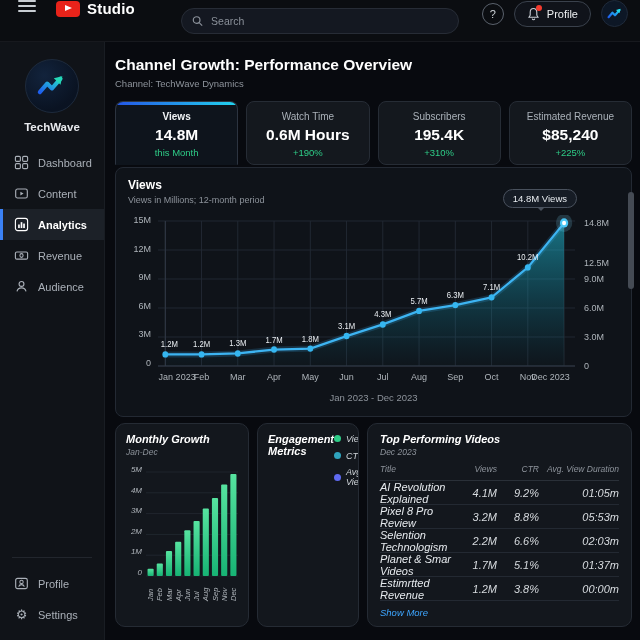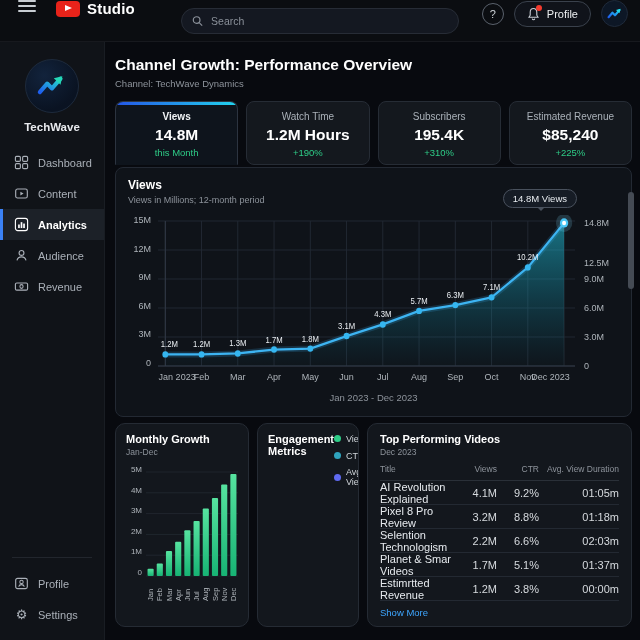--- a/index.html
+++ b/index.html
@@ -88,21 +88,21 @@
   .plot-area svg { position:absolute; inset:0; }
   .yticks-right { width:44px; height:153px; position:relative; font-size:9px; color:#aeb4ba; }
   .yticks-right span { position:absolute; left:9px; }
   .xlabels { position:relative; height:13px; margin:4px 44px 0 30px; font-size:9px; color:#aeb4ba; }
   .xlabels span { position:absolute; top:0; white-space:nowrap; transform:translateX(-50%); }
   .chart-footer { text-align:center; font-size:9.5px; color:#8d939b; margin-top:7px; }
   .gl { stroke:#222933; stroke-width:1; }
   .pt-label { font-size:8.5px; fill:#e9edf1; }
 
   
-  .bottom-row { display:flex; gap:8px; margin-top:6px; height:204px; }
+  .bottom-row { display:flex; gap:8px; margin-top:6px; height:204px;font-style:italic; }
   .panel { background:#13171d; border:1px solid #252b34; border-radius:10px; padding:9px 10px; overflow:hidden; }
   .panel-title { font-size:11px; font-weight:bold; color:#fff; }
   .panel-sub { font-size:8.5px; color:#8d939b; margin-top:2px; }
 
   .growth-panel { width:134px; }
   .bar-wrap { display:flex; margin-top:8px; }
   .bar-yticks { width:20px; height:112px; display:flex; flex-direction:column; justify-content:space-between;
                 align-items:flex-end; padding-right:4px; font-size:8px; color:#aeb4ba; }
   .bar-svg-holder { flex:1; height:112px; }
   .bar-labels { display:flex; margin-left:20px; margin-top:2px; }
@@ -212,31 +212,31 @@
       <svg width="15" height="15" viewBox="0 0 16 16">
         <rect x="1.5" y="1.5" width="13" height="13" rx="2.5" fill="none" stroke="currentColor" stroke-width="1.2"></rect>
         <rect x="4.4" y="8" width="1.8" height="3.8" fill="currentColor"></rect>
         <rect x="7.1" y="5.5" width="1.8" height="6.3" fill="currentColor"></rect>
         <rect x="9.8" y="7" width="1.8" height="4.8" fill="currentColor"></rect>
       </svg>
       <span>Analytics</span>
     </div>
     <div class="nav-item">
       <svg width="15" height="15" viewBox="0 0 16 16">
+        <rect x="1.5" y="4.2" width="13" height="7.6" rx="1.5" fill="none" stroke="currentColor" stroke-width="1.2"></rect>
+        <ellipse cx="8" cy="8" rx="1.7" ry="2" fill="none" stroke="currentColor" stroke-width="1.1"></ellipse>
+      </svg>
+      <span>Revenue</span>
+    </div>
+    <div class="nav-item">
+      <svg width="15" height="15" viewBox="0 0 16 16">
         <circle cx="8" cy="5.3" r="2.6" fill="none" stroke="currentColor" stroke-width="1.2"></circle>
         <path d="M3.2 13.3 C3.8 10.5 6 9.4 8 9.4 C10 9.4 12.2 10.5 12.8 13.3" fill="none" stroke="currentColor" stroke-width="1.2"></path>
       </svg>
       <span>Audience</span>
-    </div>
-    <div class="nav-item">
-      <svg width="15" height="15" viewBox="0 0 16 16">
-        <rect x="1.5" y="4.2" width="13" height="7.6" rx="1.5" fill="none" stroke="currentColor" stroke-width="1.2"></rect>
-        <ellipse cx="8" cy="8" rx="1.7" ry="2" fill="none" stroke="currentColor" stroke-width="1.1"></ellipse>
-      </svg>
-      <span>Revenue</span>
     </div>
   </div>
 
   <div class="sidebar-footer">
     <div class="sidebar-divider"></div>
     <div class="nav-item">
       <svg width="15" height="15" viewBox="0 0 16 16">
         <rect x="1.8" y="2.5" width="12.4" height="11" rx="2" fill="none" stroke="currentColor" stroke-width="1.2"></rect>
         <circle cx="8" cy="6.3" r="1.8" fill="none" stroke="currentColor" stroke-width="1.1"></circle>
         <path d="M5 11.4 C5.5 9.8 6.6 9.2 8 9.2 C9.4 9.2 10.5 9.8 11 11.4" fill="none" stroke="currentColor" stroke-width="1.1"></path>
@@ -260,21 +260,21 @@
   </div>
 
   <div class="stats-row">
     <div class="stat-card active">
       <div class="stat-label">Views</div>
       <div class="stat-value">14.8M</div>
       <div class="stat-delta">this Month</div>
     </div>
     <div class="stat-card">
       <div class="stat-label">Watch Time</div>
-      <div class="stat-value">1.2M Hours</div>
+      <div class="stat-value">0.6M Hours</div>
       <div class="stat-delta">+190%</div>
     </div>
     <div class="stat-card">
       <div class="stat-label">Subscribers</div>
       <div class="stat-value">195.4K</div>
       <div class="stat-delta">+310%</div>
     </div>
     <div class="stat-card">
       <div class="stat-label">Estimated Revenue</div>
       <div class="stat-value">$85,240</div>
@@ -491,21 +491,21 @@
           <div class="tbl-row">
             <span>AI Revolution Explained</span>
             <span class="num">4.1M</span>
             <span class="num">9.2%</span>
             <span class="num">01:05m</span>
           </div>
           <div class="tbl-row">
             <span>Pixel 8 Pro Review</span>
             <span class="num">3.2M</span>
             <span class="num">8.8%</span>
-            <span class="num">01:18m</span>
+            <span class="num">05:53m</span>
           </div>
           <div class="tbl-row">
             <span>Selention Technologism</span>
             <span class="num">2.2M</span>
             <span class="num">6.6%</span>
             <span class="num">02:03m</span>
           </div>
           <div class="tbl-row">
             <span>Planet &amp; Smar Videos</span>
             <span class="num">1.7M</span>

